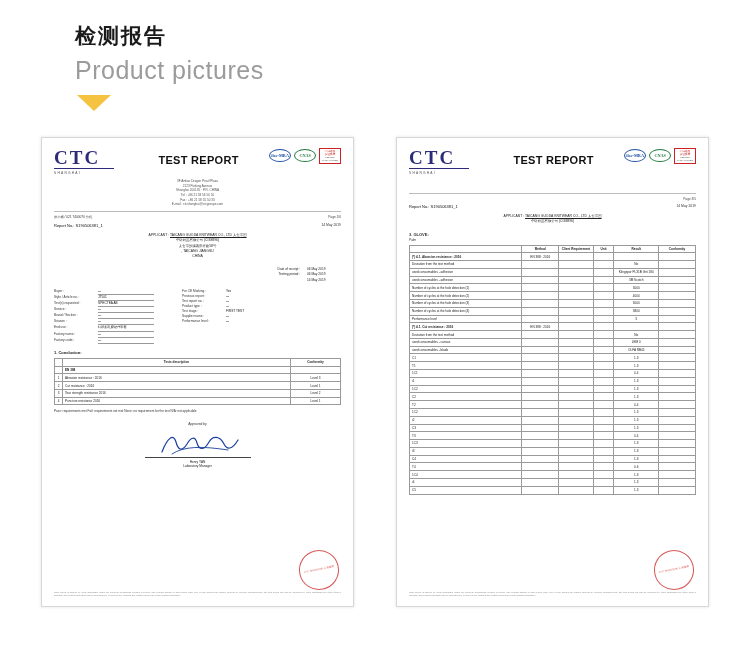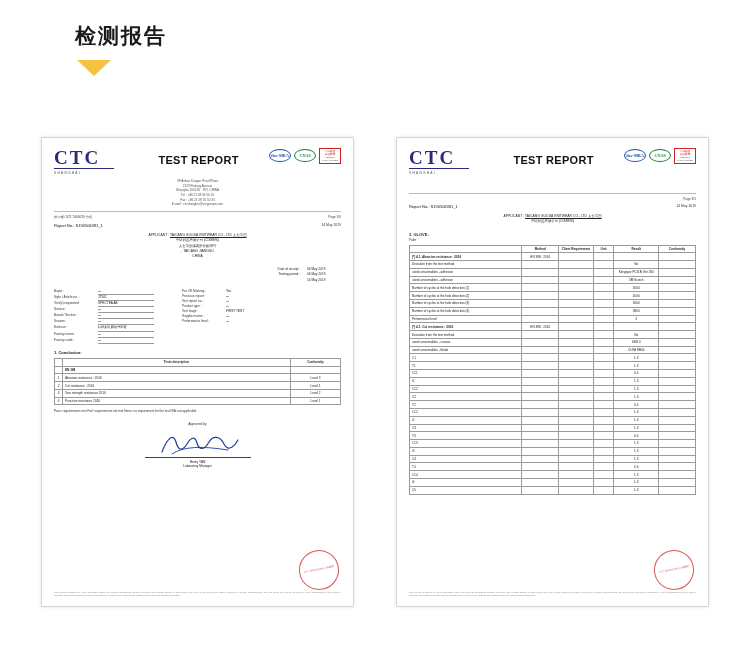--- a/index.html
+++ b/index.html
@@ -148,20 +148,21 @@
   .glove-sub { font-size:3.2px; margin-bottom:3px; }
   .res-right { text-align:left; }
 </style>
 </head>
 <body>
 
 <div class="page">
 
   <div class="header">
     <div class="cn">检测报告</div>
+    <div class="en">Product pictures</div>
     <div class="tri"></div>
   </div>
 
   <div class="sheets">
 
     <div class="sheet left">
 
       <div class="logo-row">
         <div class="ctc-wrap">
           <div class="ctc">CTC</div>

